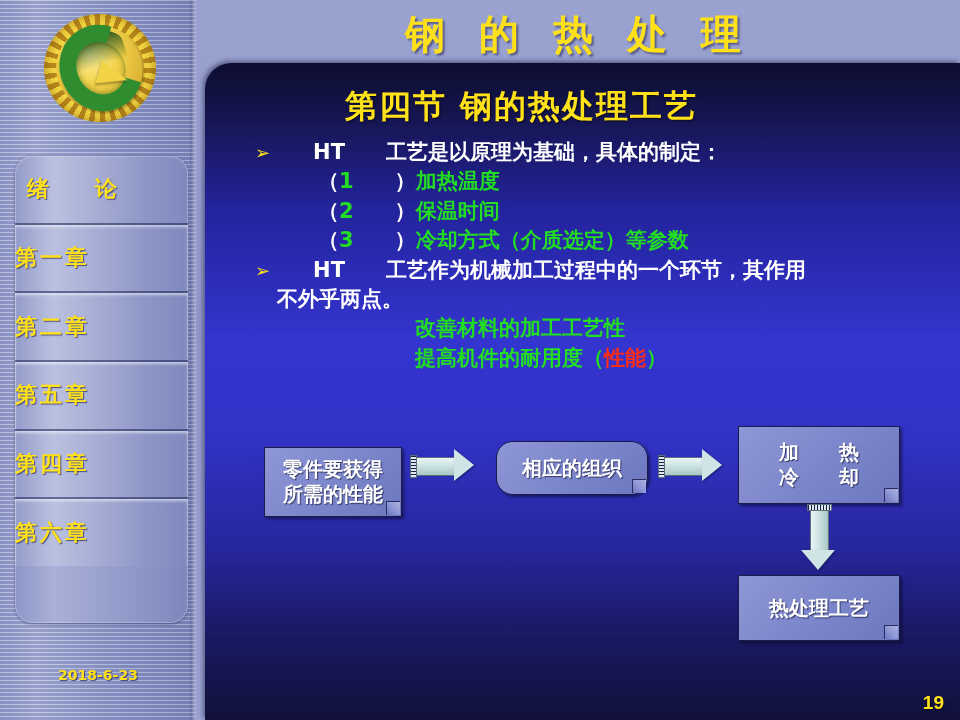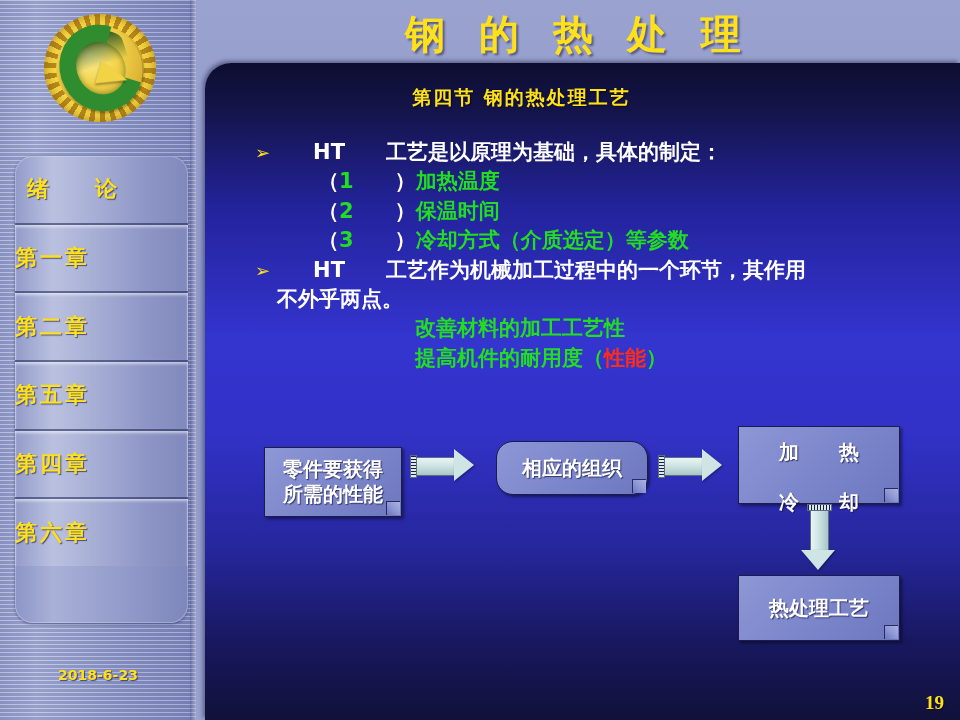--- a/index.html
+++ b/index.html
@@ -114,21 +114,21 @@
     position:absolute;left:205px;top:63px;width:755px;height:657px;
     border-top-left-radius:26px;
     background:linear-gradient(to bottom,
       #0d0d30 0%, #14144a 7%, #23239c 22%, #3434cf 42%,
       #3232c8 56%, #26269c 74%, #181860 88%, #11113a 100%);
     box-shadow:-2px -2px 4px rgba(30,30,70,.5);
     overflow:hidden;
   }
   #panel-title{
     position:absolute;left:0;top:22px;width:633px;text-align:center;
-    color:#ffe11a;font-size:19px;font-weight:bold;letter-spacing:2px;
+    color:#ffe11a;font-size:32px;font-weight:bold;letter-spacing:2px;
     font-family:"DejaVu Sans","Liberation Sans",sans-serif;
     text-shadow:1px 1px 2px rgba(0,0,0,.6);
   }
 
   
   #body-text{
     position:absolute;left:50px;top:75px;width:690px;
     font-family:"DejaVu Sans","Liberation Sans",sans-serif;
   }
   .bline{display:flex;align-items:baseline;font-size:21px;font-weight:bold;line-height:1.40;white-space:nowrap;}
@@ -149,21 +149,21 @@
     display:flex;flex-direction:column;align-items:center;justify-content:center;
     color:#ffffff;font-weight:bold;font-size:20px;line-height:1.25;
     font-family:"DejaVu Sans","Liberation Sans",sans-serif;
     text-shadow:1px 1px 1px rgba(20,20,60,.7);
   }
   .fbox:after{ 
     content:"";position:absolute;right:1px;bottom:1px;width:13px;height:13px;
     background:linear-gradient(225deg,#aab3e0 0%,#8c96d4 55%,#6b76bd 100%);
     border-left:1px solid #2a2a60;border-top:1px solid #2a2a60;
   }
-  .sp2{letter-spacing:10px;padding-left:10px;margin-top:25px;}
+  .sp2{letter-spacing:10px;padding-left:10px;}
 
   
   .arrow-r{position:absolute;}
   .arrow-r .shaft{
     position:absolute;left:6px;top:8px;width:40px;height:17px;
     background:linear-gradient(to bottom,#eaf4f4 0%,#cfe4e4 45%,#a9c6c6 100%);
     border:1px solid #5c6f7a;border-right:none;
   }
   .arrow-r .tail{
     position:absolute;left:0px;top:6px;width:5px;height:21px;
@@ -192,21 +192,21 @@
     position:absolute;left:0px;top:46px;width:0;height:0;
     border-top:20px solid #cfe4e4;
     border-left:17px solid transparent;
     border-right:17px solid transparent;
     filter:drop-shadow(1px 1px 1px rgba(0,0,0,.4));
   }
 
   #page-number{
     position:absolute;right:16px;bottom:6px;
     color:#ffe11a;font-size:19px;font-weight:bold;
-    font-family:Liberation Serif, serif;
+    font-family:Liberation Sans, sans-serif;
     text-shadow:1px 1px 1px rgba(0,0,0,.6);
   }
 </style>
 </head>
 <body>
 
 <div id="slide">
 
   <div id="sidebar">
 

